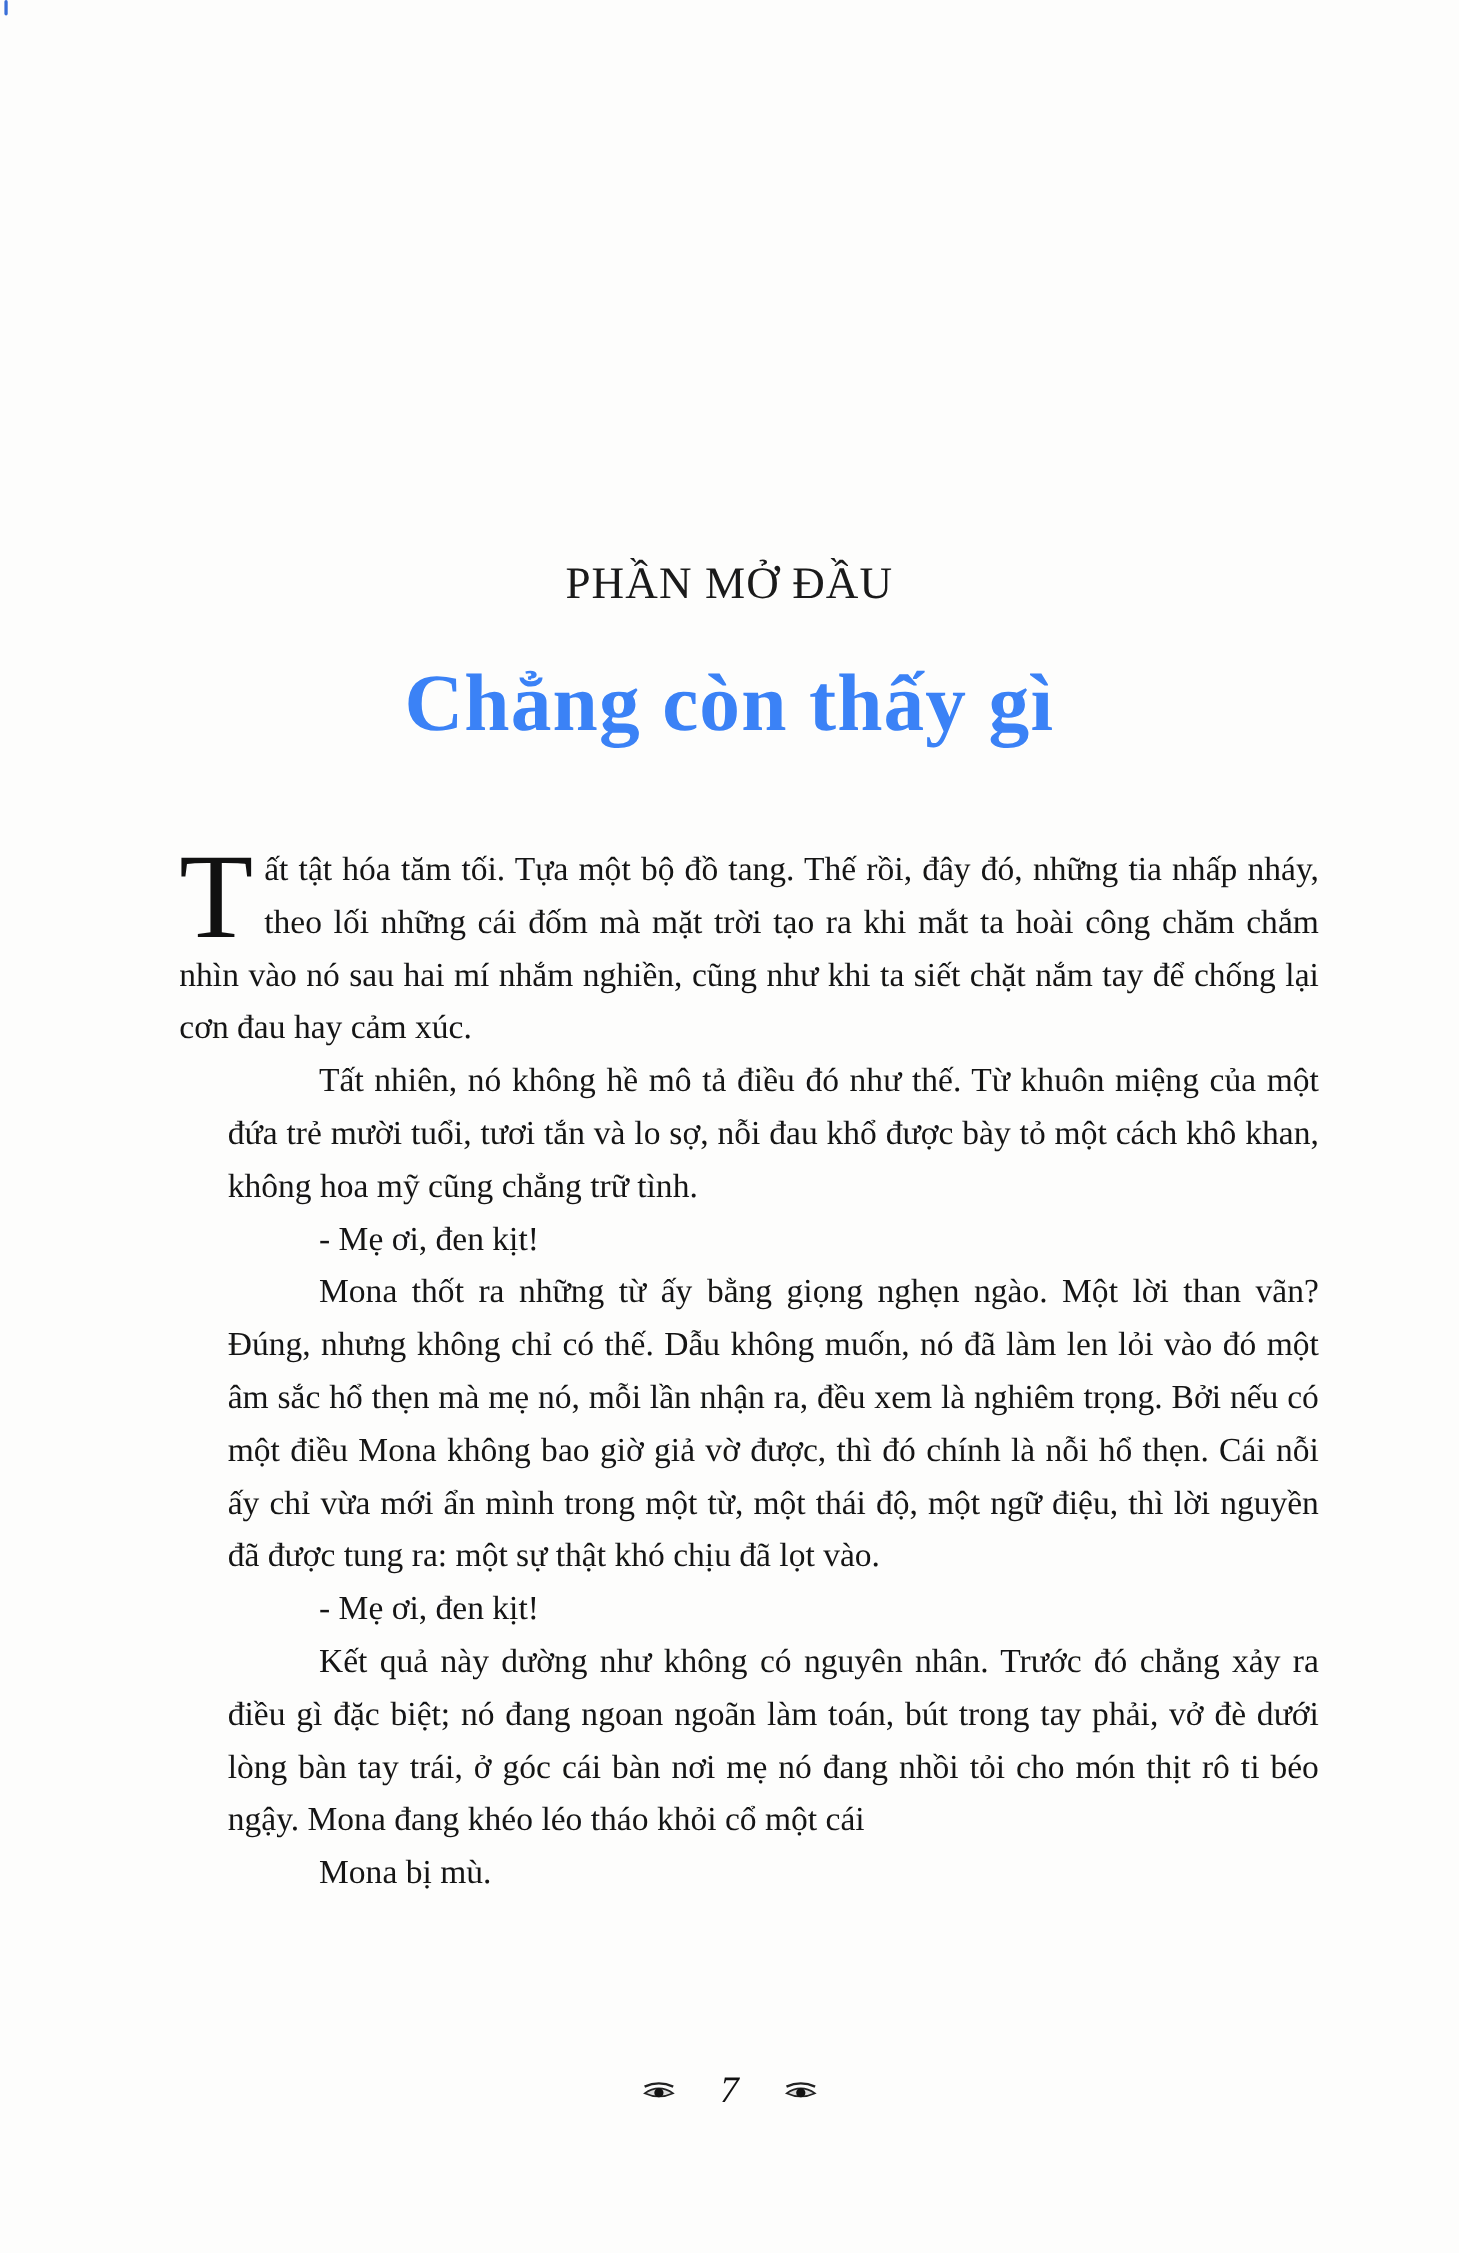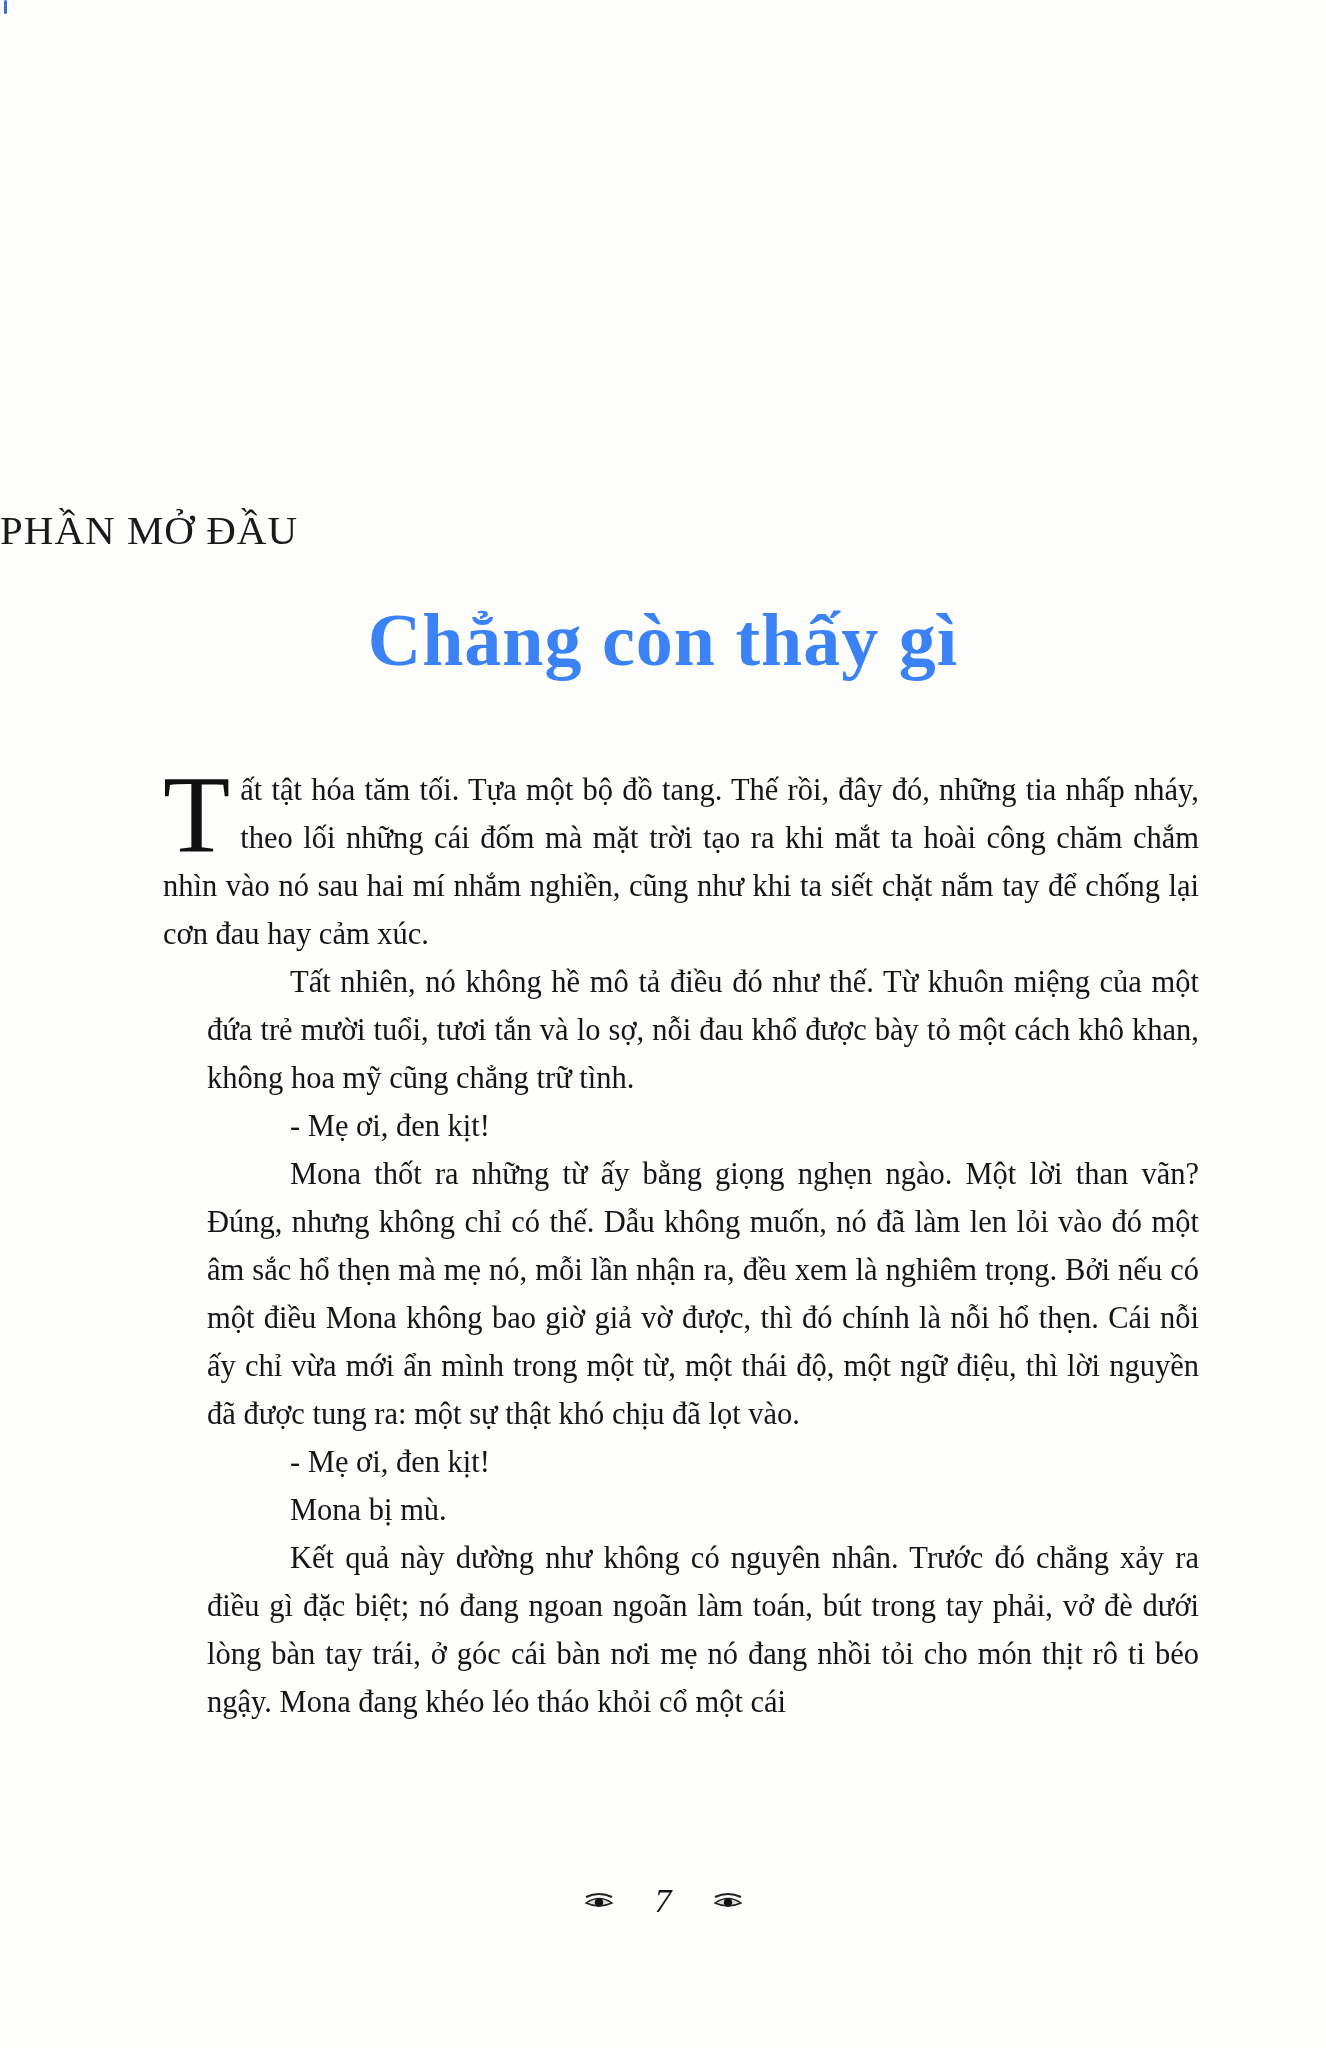--- a/index.html
+++ b/index.html
@@ -10,21 +10,21 @@
       font-family: "Liberation Serif", "DejaVu Serif", serif;
       color: #141414;
     }
     .bleed {
       position: absolute; left: 160px; top: 170px; width: 1040px;
       color: rgba(0,0,0,0.05); font-size: 28px; line-height: 48px;
       transform: scaleX(-1); text-align: justify; pointer-events: none;
     }
     .chapter-label {
       position: absolute; left: 0; right: 0; top: 472px;
-      text-align: left; font-size: 41px; letter-spacing: 1px;
+      text-align: center; font-size: 41px; letter-spacing: 1px;
       font-weight: normal; color: #1a1a1a;
     }
     .chapter-title {
       position: absolute; left: 0; right: 0; top: 548px;
       text-align: center; font-size: 74px; font-weight: bold;
       letter-spacing: 1px; color: #3b82f6;
     }
     .body-text {
       position: absolute; left: 163px; top: 766px; width: 1036px;
       font-size: 30.5px; line-height: 48px;
@@ -59,22 +59,22 @@
 
 <h2 class="chapter-label">PHẦN MỞ ĐẦU</h2>
 <h1 class="chapter-title">Chẳng còn thấy gì</h1>
 
 <div class="body-text">
   <p class="first"><span class="dropcap">T</span><span>ất tật hóa tăm tối. Tựa một bộ đồ tang. Thế rồi, đây đó, những tia nhấp nháy, theo lối những cái đốm mà mặt trời tạo ra khi mắt ta hoài công chăm chắm nhìn vào nó sau hai mí nhắm nghiền, cũng như khi ta siết chặt nắm tay để chống lại cơn đau hay cảm xúc.</span></p>
   <p class="indent">Tất nhiên, nó không hề mô tả điều đó như thế. Từ khuôn miệng của một đứa trẻ mười tuổi, tươi tắn và lo sợ, nỗi đau khổ được bày tỏ một cách khô khan, không hoa mỹ cũng chẳng trữ tình.</p>
   <p class="indent">- Mẹ ơi, đen kịt!</p>
   <p class="indent">Mona thốt ra những từ ấy bằng giọng nghẹn ngào. Một lời than vãn? Đúng, nhưng không chỉ có thế. Dẫu không muốn, nó đã làm len lỏi vào đó một âm sắc hổ thẹn mà mẹ nó, mỗi lần nhận ra, đều xem là nghiêm trọng. Bởi nếu có một điều Mona không bao giờ giả vờ được, thì đó chính là nỗi hổ thẹn. Cái nỗi ấy chỉ vừa mới ẩn mình trong một từ, một thái độ, một ngữ điệu, thì lời nguyền đã được tung ra: một sự thật khó chịu đã lọt vào.</p>
   <p class="indent">- Mẹ ơi, đen kịt!</p>
+  <p class="indent">Kết quả này dường như không có nguyên nhân. Trước đó chẳng xảy ra điều gì đặc biệt; nó đang ngoan ngoãn làm toán, bút trong tay phải, vở đè dưới lòng bàn tay trái, ở góc cái bàn nơi mẹ nó đang nhồi tỏi cho món thịt rô ti béo ngậy. Mona đang khéo léo tháo khỏi cổ một cái</p>
   <p class="indent">Mona bị mù.</p>
-  <p class="indent">Kết quả này dường như không có nguyên nhân. Trước đó chẳng xảy ra điều gì đặc biệt; nó đang ngoan ngoãn làm toán, bút trong tay phải, vở đè dưới lòng bàn tay trái, ở góc cái bàn nơi mẹ nó đang nhồi tỏi cho món thịt rô ti béo ngậy. Mona đang khéo léo tháo khỏi cổ một cái</p>
 </div>
 
 <div class="footer">
   <svg class="eye" viewBox="0 0 32 18">
     <path d="M3 5 Q16 -1 29 5" stroke="#222" stroke-width="2.2" fill="none"></path>
     <path d="M3 11 Q16 2 29 11 Q16 17 3 11 Z" fill="#ddd" stroke="#222" stroke-width="1.4"></path>
     <circle cx="16" cy="10.5" r="4.2" fill="#111"></circle>
   </svg>
   <span class="page-number">7</span>
   <svg class="eye" viewBox="0 0 32 18">

